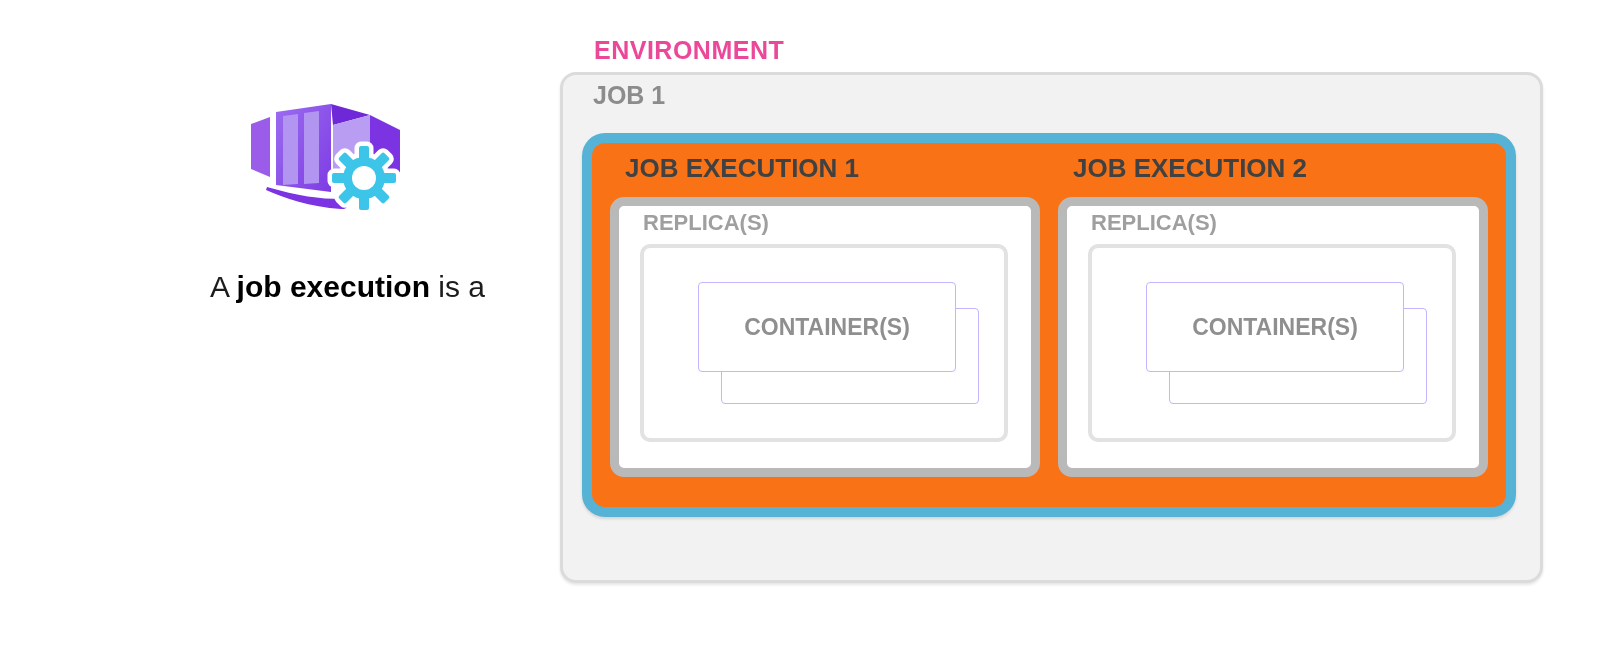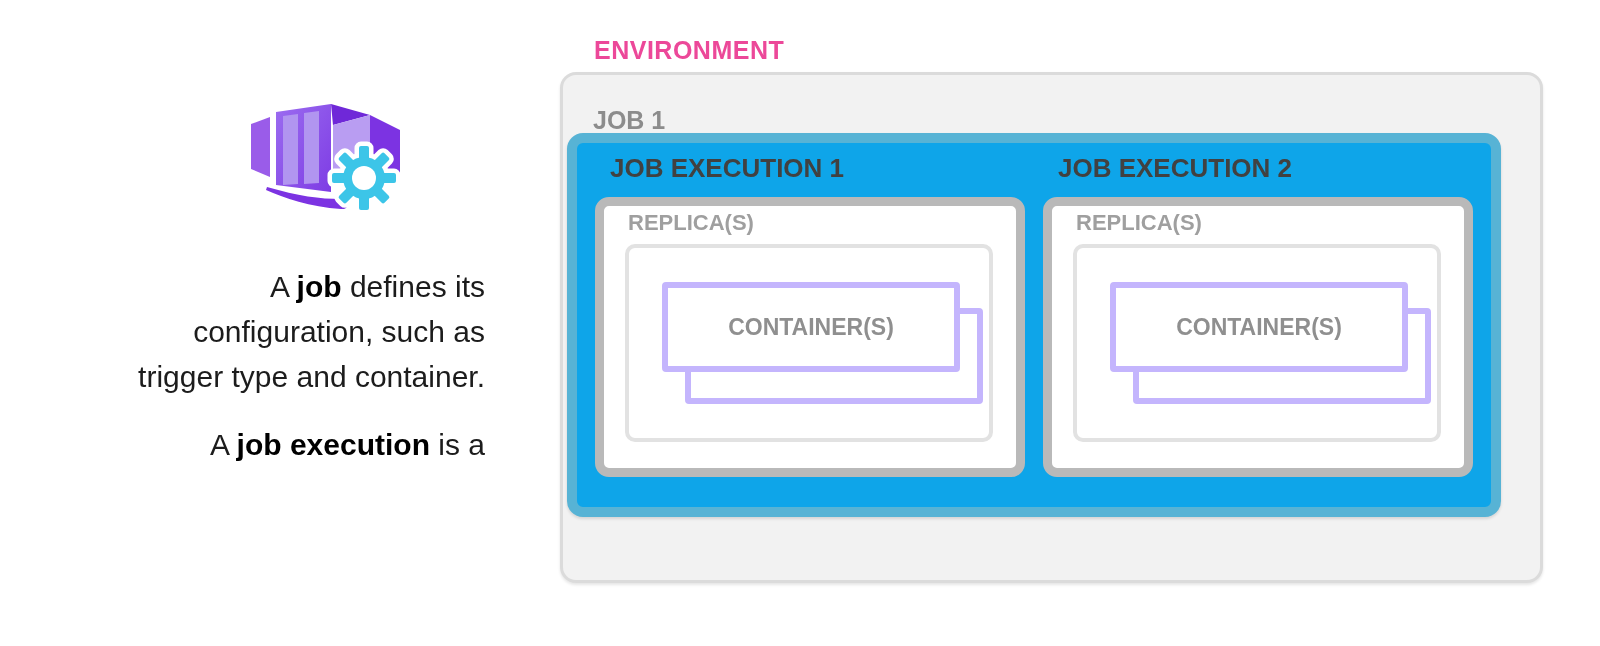--- a/index.html
+++ b/index.html
@@ -52,34 +52,34 @@
     height: 511px;
     background: #f2f2f2;
     border: 3px solid #dbdbdb;
     border-radius: 16px;
     box-sizing: border-box;
     box-shadow: 0 2px 3px rgba(0,0,0,0.10);
   }
   .job-label {
     position: absolute;
     left: 30px;
-    top: 31px;
+    top: 6px;
     font-size: 25px;
     font-weight: bold;
     color: #8c8c8c;
   }
   .job-box {
     position: absolute;
-    left: 4px;
+    left: 19px;
     top: 58px;
     width: 934px;
     height: 384px;
-    background: #0ea5e9;
+    background: #f97316;
     border: 10px solid #57b3d5;
-    border-radius: 16px;
+    border-radius: 23px;
     box-sizing: border-box;
     box-shadow: 0 2px 3px rgba(0,0,0,0.12);
   }
   .exec-label {
     position: absolute;
     top: 10px;
     font-size: 26px;
     font-weight: bold;
     color: #414141;
   }
@@ -112,25 +112,26 @@
     top: 38px;
     width: 368px;
     height: 198px;
     background: #ffffff;
     border: 4px solid #e2e2e2;
     border-radius: 10px;
     box-sizing: border-box;
   }
   .container-card {
     position: absolute;
-    width: 298px;
-    background: #ffffff;
-    border: 6px solid #c4b5fd;
+    width: 258px;
+    background: #ffffff;
+    border: 1px solid #c4b5fd;
     border-radius: 4px;
     box-sizing: border-box;
+    margin-left: 21px;
   }
   .container-card.back {
     left: 56px;
     top: 60px;
     height: 96px;
   }
   .container-card.front {
     left: 33px;
     top: 34px;
     height: 90px;
@@ -191,23 +192,20 @@
           <rect x="111" y="54" width="10" height="16" rx="2" transform="rotate(270,116,86)"></rect>
           <rect x="111" y="54" width="10" height="16" rx="2" transform="rotate(315,116,86)"></rect>
           <circle cx="116" cy="86" r="21"></circle>
         </g>
         <circle cx="116" cy="86" r="12" fill="#ffffff"></circle>
       </g>
     </svg>
   </div>
 
   <div class="explanation">
-    <p><span>A </span><b>job</b><span> defines its</span><br>
-      <span>configuration, such as</span><br>
-      <span>trigger type and container.</span></p>
     <p><span>A </span><b>job execution</b><span> is a</span><br>
       </p>
   </div>
 
   <div class="env-label">ENVIRONMENT</div>
 
   <div class="env-box">
     <div class="job-label">JOB 1</div>
 
     <div class="job-box">

